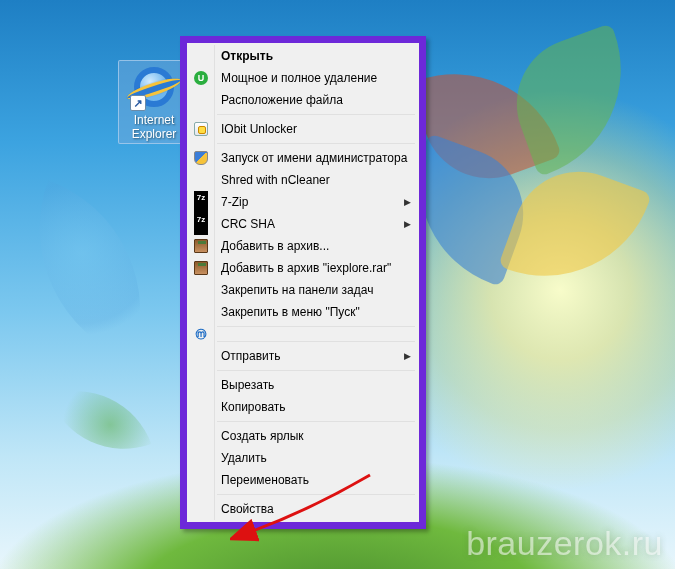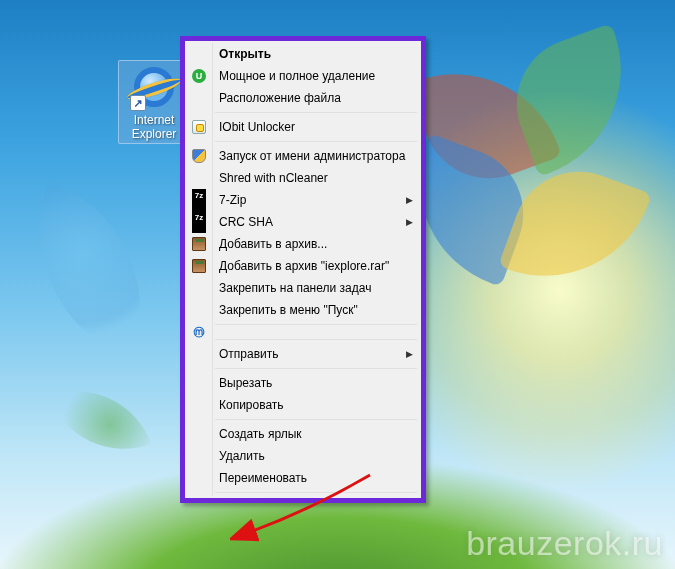--- a/index.html
+++ b/index.html
@@ -74,21 +74,21 @@
   .desktop-icon .lbl {
     color:#fff; font-size:12px; line-height:14px;
     text-shadow: 1px 1px 2px rgba(0,0,0,0.5);
   }
 
   
   .context-menu {
     position:absolute; top:36px; left:180px;
     width:246px;
     background:#f0f0f0;
-    border:5px solid #6d28d9;
+    border:7px solid #6d28d9;
     box-shadow: 3px 3px 4px rgba(0,0,0,0.3);
     padding:2px;
     font-size:12px;
   }
   .context-menu .iconcol {
     position:absolute; top:2px; bottom:2px; left:2px; width:26px;
     background:#f0f0f0;
     border-right:1px solid #e0e0e0;
   }
   .mi {
@@ -249,20 +249,23 @@
   </div>
   <div class="mi">
     <span>Удалить</span>
   </div>
   <div class="mi">
     <span>Переименовать</span>
   </div>
 
   <div class="sep"></div>
 
+  <div class="mi">
+    <span>Свойства</span>
+  </div>
 </div>
 
 <svg class="arrow-svg" width="160" height="100">
   <defs>
     <marker id="ah" markerWidth="12" markerHeight="12" refX="2" refY="4" orient="auto">
       <path d="M0,0 L0,8 L10,4 Z" fill="#d11"></path>
     </marker>
   </defs>
   <path d="M140,15 Q80,50 20,72" stroke="#d11" stroke-width="3" fill="none" marker-end="url(#ah)"></path>
 </svg>

